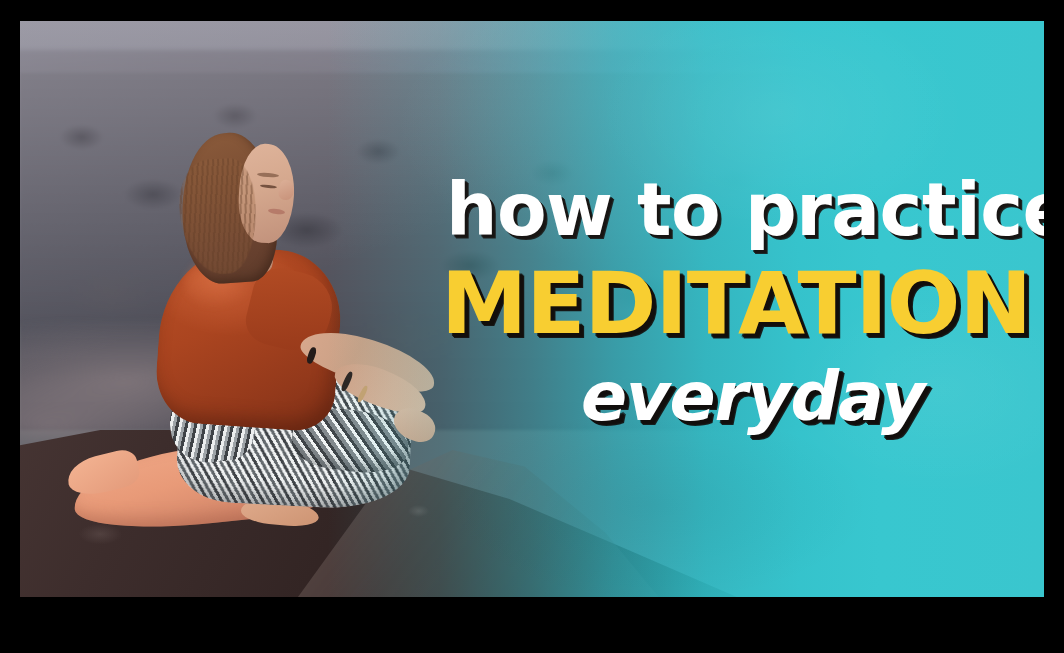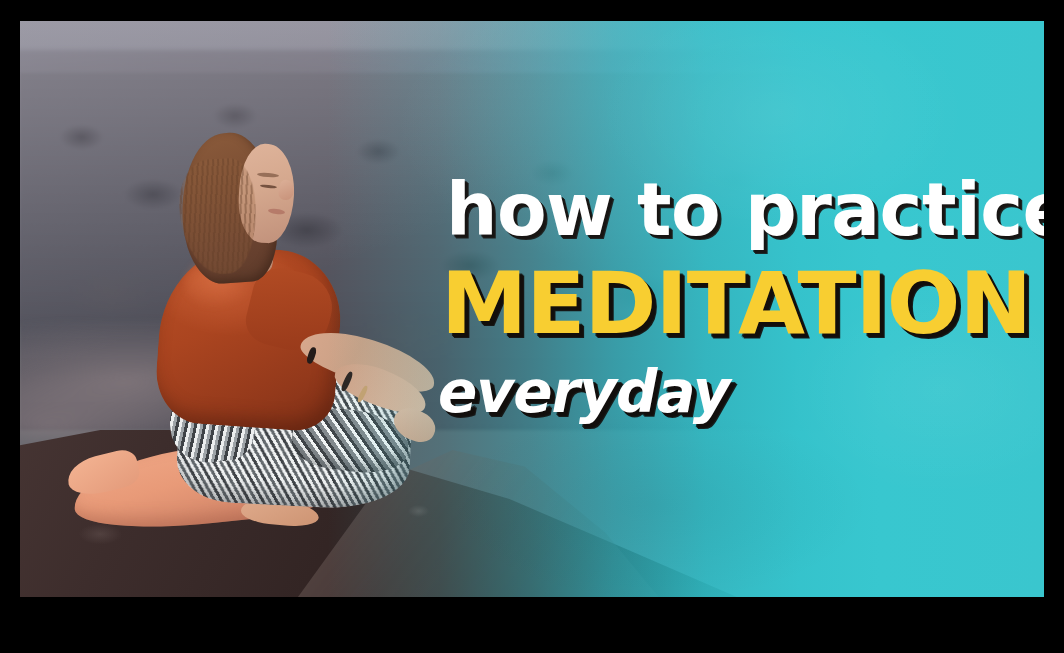--- a/index.html
+++ b/index.html
@@ -443,24 +443,25 @@
     margin-left: 3px;
     transform: scaleX(1.02);
     transform-origin: left center;
     text-shadow:
       5px 5px 0 rgba(18,14,12,.92),
       4px 4px 0 rgba(18,14,12,.92),
       3px 3px 0 rgba(18,14,12,.80);
   }
 
   .line-3 {
-    font-size: 58px;
+    font-size: 68px;
     color: #ffffff;
     letter-spacing: -1px;
     margin-top: 17px;
+    margin-left: 143px;
     font-style: italic;
     transform: scaleX(1.0);
     transform-origin: left center;
     text-shadow:
       5px 5px 0 rgba(18,14,12,.90),
       4px 4px 0 rgba(18,14,12,.90),
       3px 3px 0 rgba(18,14,12,.78);
   }
 </style>
 </head>

